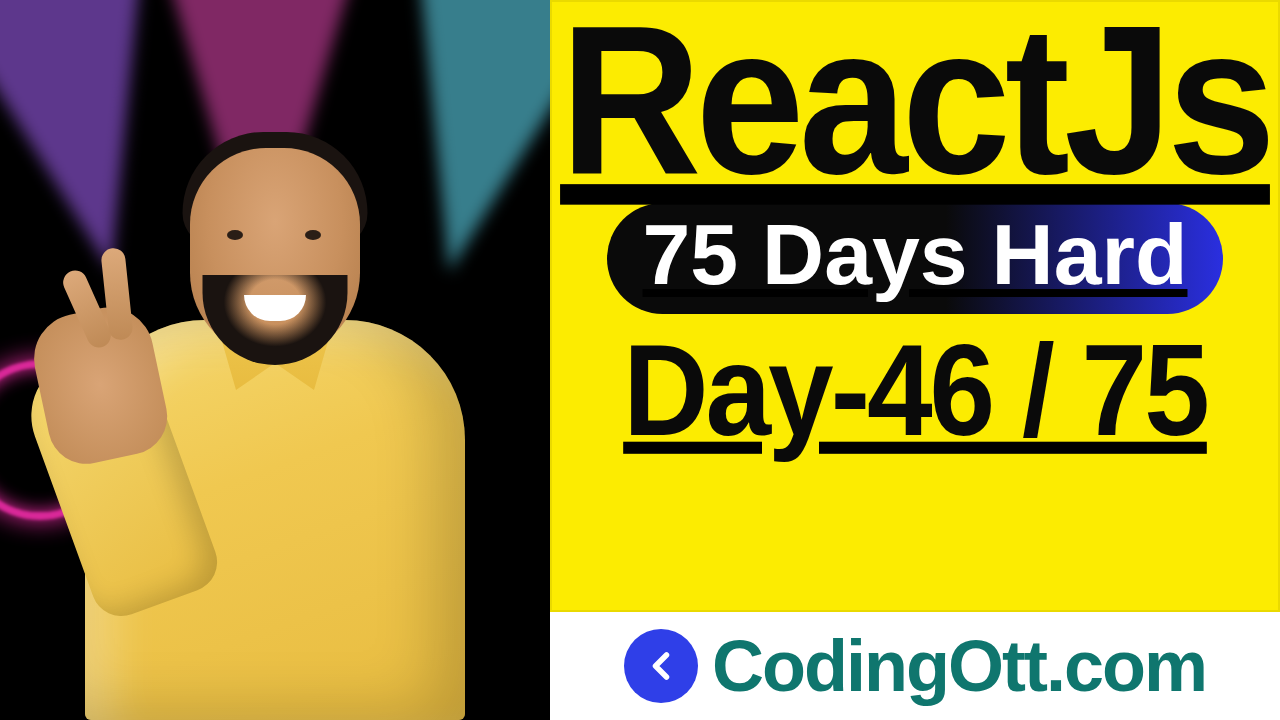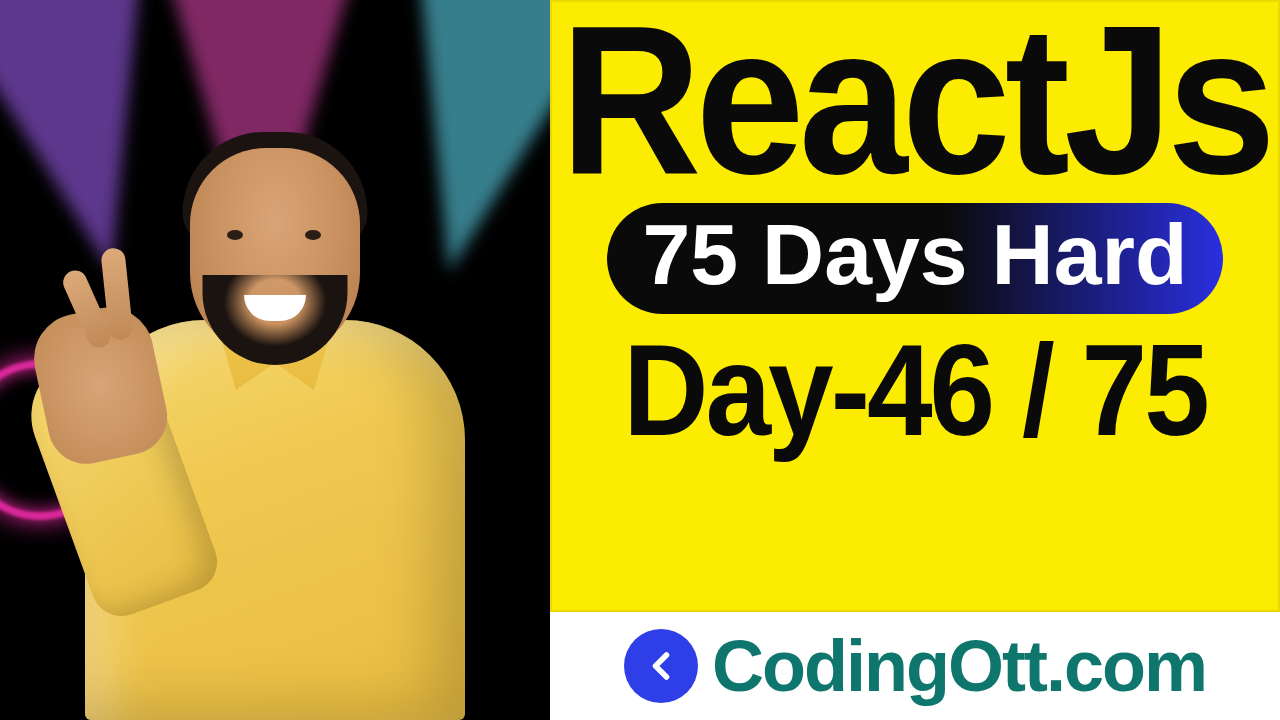--- a/index.html
+++ b/index.html
@@ -182,20 +182,21 @@
     }
     .yellow-block {
       background: #fcec01;
       flex: 1;
       display: flex;
       flex-direction: column;
       align-items: center;
       justify-content: flex-start;
       padding: 6px 20px 18px;
       border: 2px solid #eada00;
+      text-decoration: underline;
     }
     .title-main {
       font-size: 196px;
       font-weight: 900;
       color: #0a0a0a;
       letter-spacing: -6px;
       line-height: 0.95;
       transform: scaleY(1.08);
       font-family: Arial Black, Arial, sans-serif;
     }

